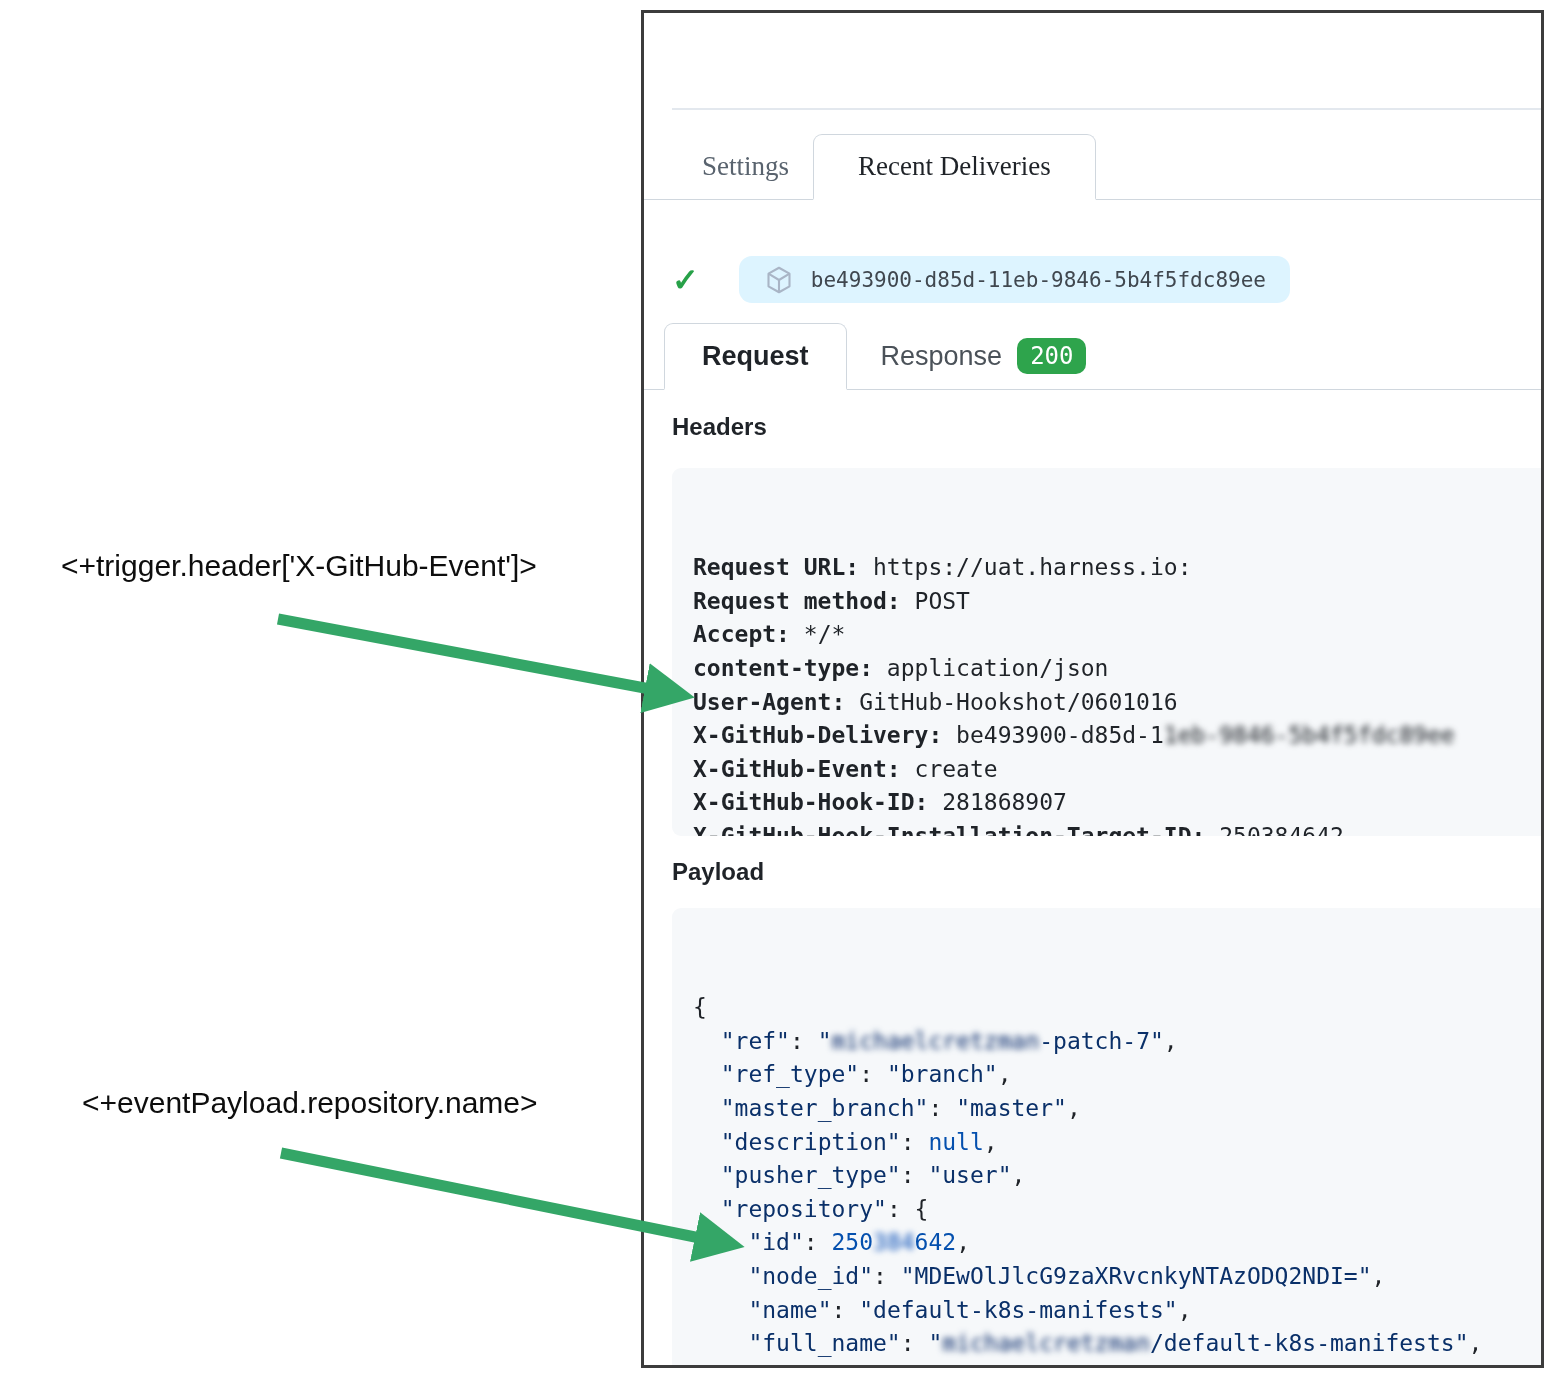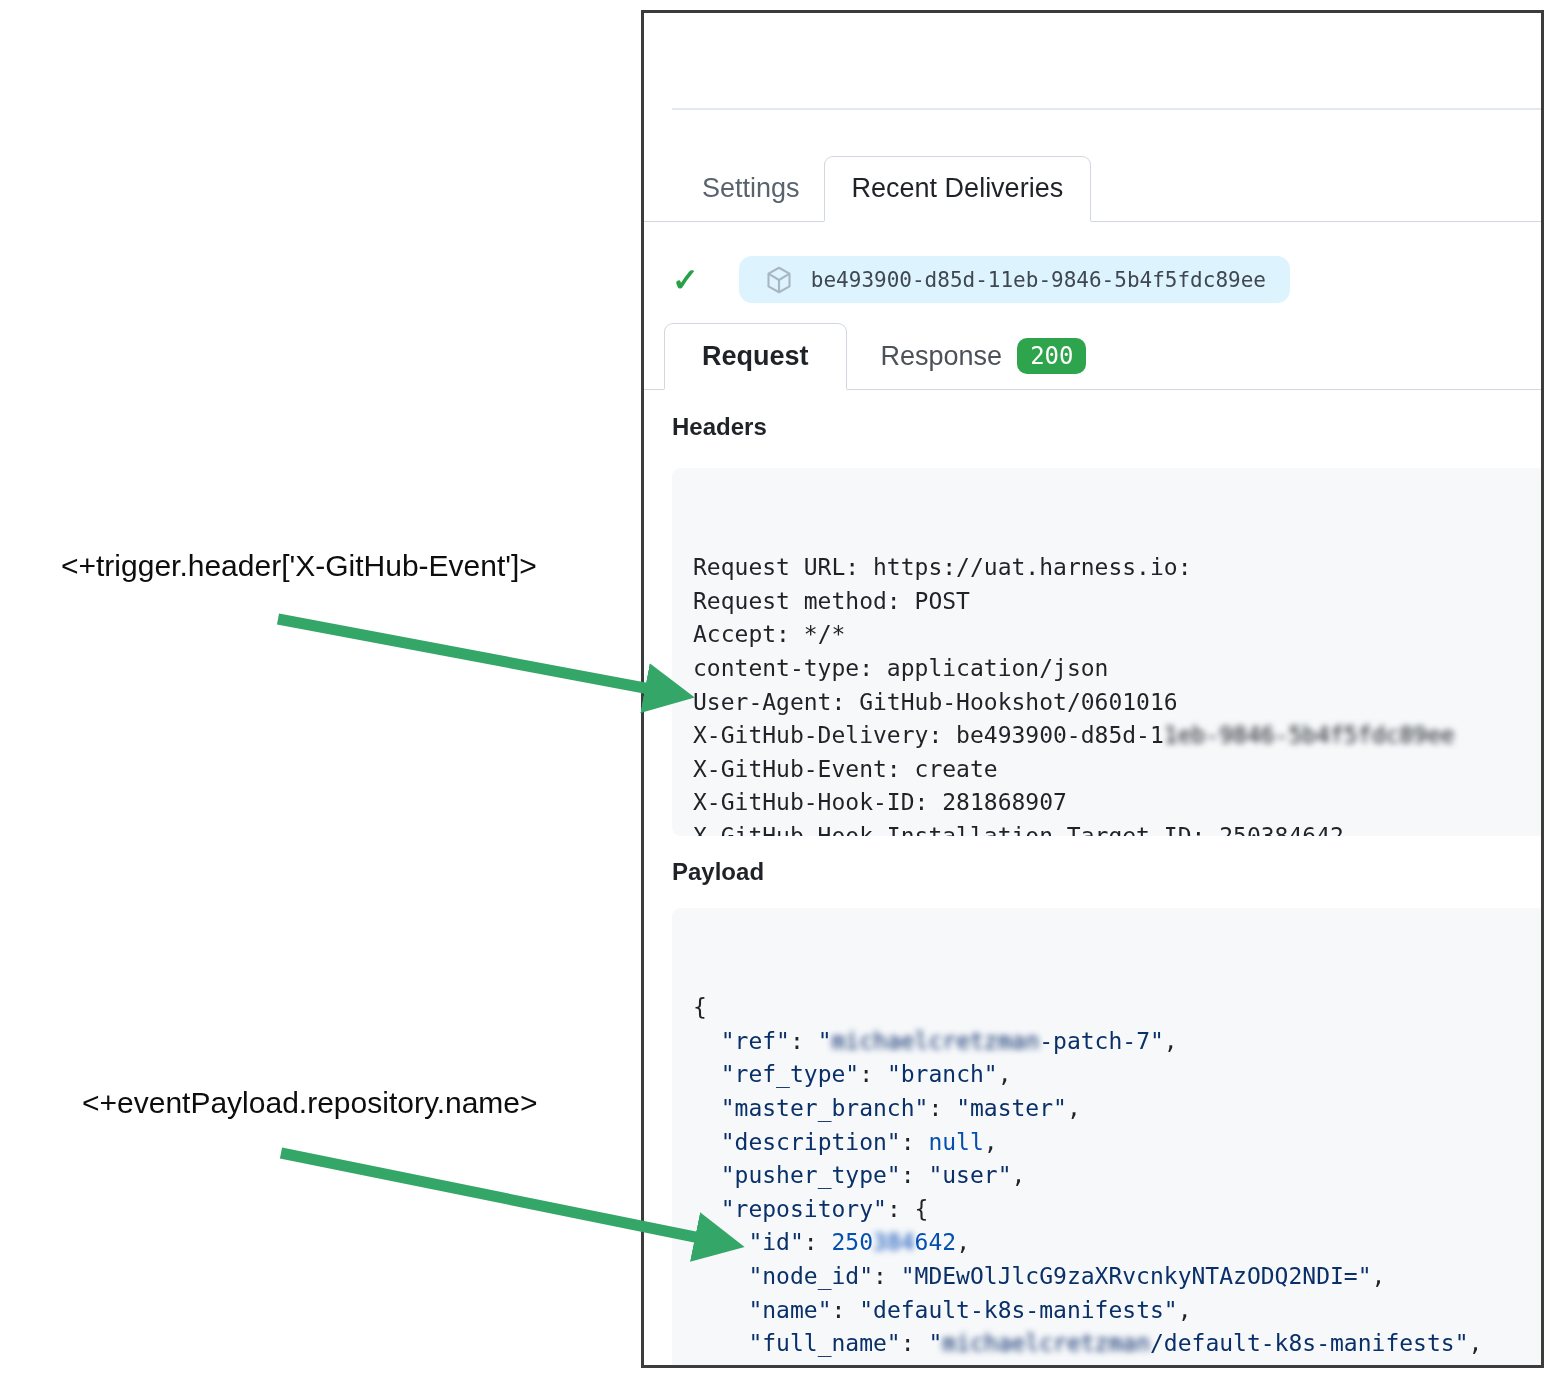--- a/index.html
+++ b/index.html
@@ -23,28 +23,28 @@
     overflow:hidden;z-index:5;
   }
   .shot-inner{position:relative;width:100%;height:100%;}
   
   .title{position:absolute;left:28px;top:20px;font-size:42px;line-height:1.25;color:#1f2328;white-space:pre;}
   .title .lnk{color:#1f6feb;cursor:pointer;}
   .title .sep{color:#1f6feb;}
   .title-divider{position:absolute;left:28px;right:0;top:95px;height:2px;background:#e3e8ee;}
   
   .tabbar{position:absolute;left:0;right:0;border-bottom:1px solid #d0d7de;display:flex;align-items:stretch;}
-  #tabbar-main{top:143px;height:65px;}
+  #tabbar-main{top:121px;height:65px;font-family:Liberation Serif, serif;}
   .tab{display:flex;align-items:center;font-size:27px;color:#59636e;padding:0 24px;cursor:pointer;}
   .tab.active{
     background:#fff;border:1px solid #d0d7de;border-bottom:2px solid #ffffff;
     border-radius:9px 9px 0 0;color:#1f2328;margin-bottom:-1px;
   }
   #tab-settings{margin-left:34px;}
-  #tab-recent{padding:0 27px;}
+  #tab-recent{padding:0 44px;}
   
   .delivery-row{position:absolute;left:28px;top:243px;height:47px;display:flex;align-items:center;gap:16px;}
   .check{color:#27a148;font-size:32px;font-weight:700;line-height:1;}
   .delivery-pill{
     display:flex;align-items:center;gap:18px;height:47px;border-radius:13px;
     background:#ddf4ff;padding:0 24px 0 26px;cursor:pointer;margin-left:24px;
   }
   .delivery-id{font-family:"DejaVu Sans Mono", monospace;font-size:21px;color:#40474f;}
   
   #tabbar-sub{top:310px;height:66px;}
@@ -59,21 +59,21 @@
   #headers-heading{top:400px;}
   #payload-heading{top:845px;text-align:center;}
   
   .codeblock{
     position:absolute;left:28px;right:0;background:#f6f8fa;border-radius:9px 0 0 9px;
     font-family:"DejaVu Sans Mono", monospace;font-size:23px;line-height:33.6px;
     color:#1f2328;padding:16px 0 16px 21px;white-space:pre;overflow:hidden;
   }
   #headers-block{top:455px;height:336px;}
   #payload-block{top:895px;height:459px;padding-bottom:0;}
-  .cline strong{font-weight:400;color:#1f2328;}
+  .cline strong{font-weight:700;color:#1f2328;}
   .t-k,.t-s{color:#0a3069;}
   .t-c{color:#0550ae;}
   .t-p{color:#1f2328;}
   .redact{filter:blur(3px) contrast(1.15);}
 </style>
 </head>
 <body>
 
 <div class="annot" id="annot-trigger">&lt;+trigger.header['X-GitHub-Event']&gt;</div>
 <div class="annot" id="annot-payload">&lt;+eventPayload.repository.name&gt;</div>

